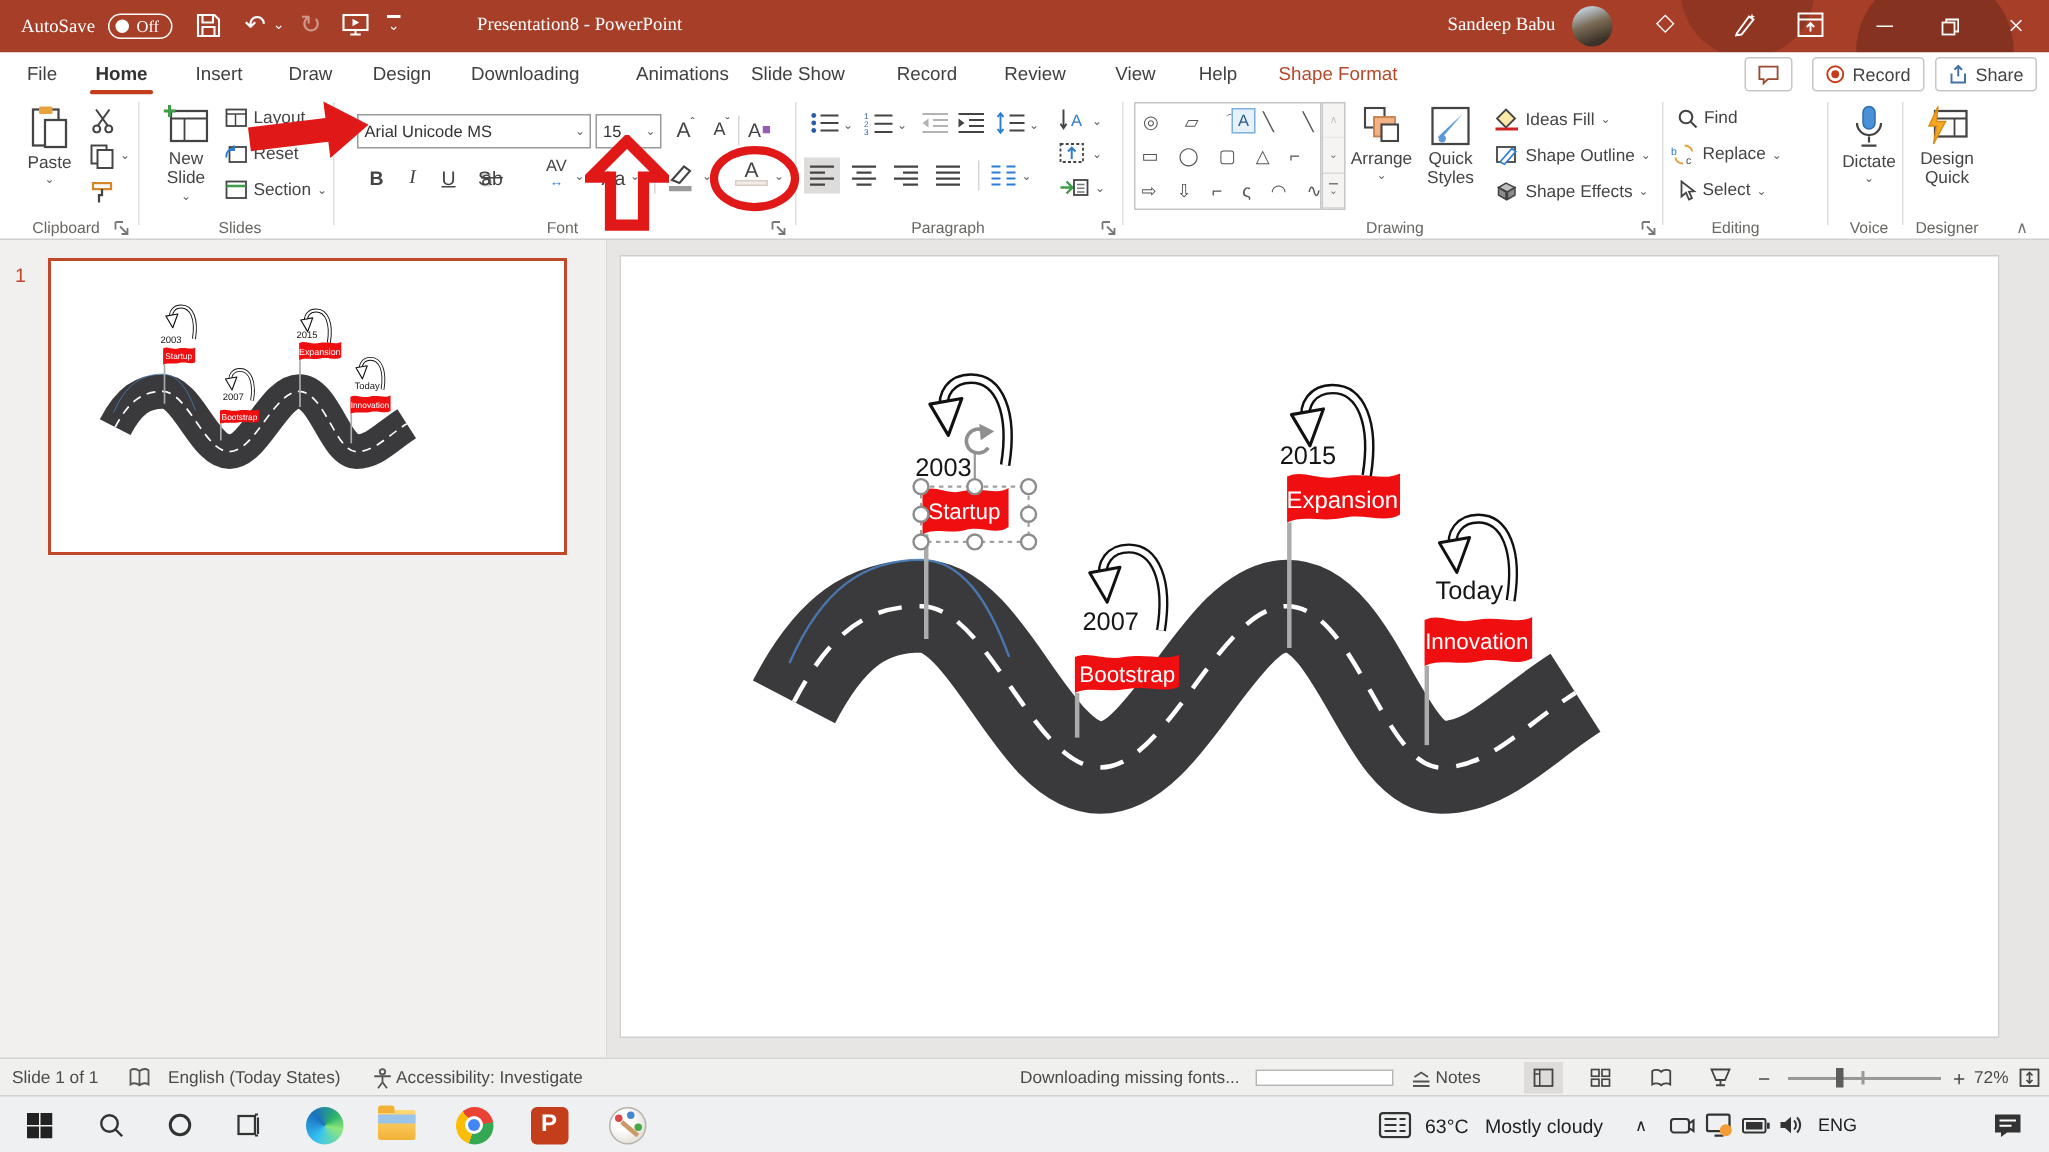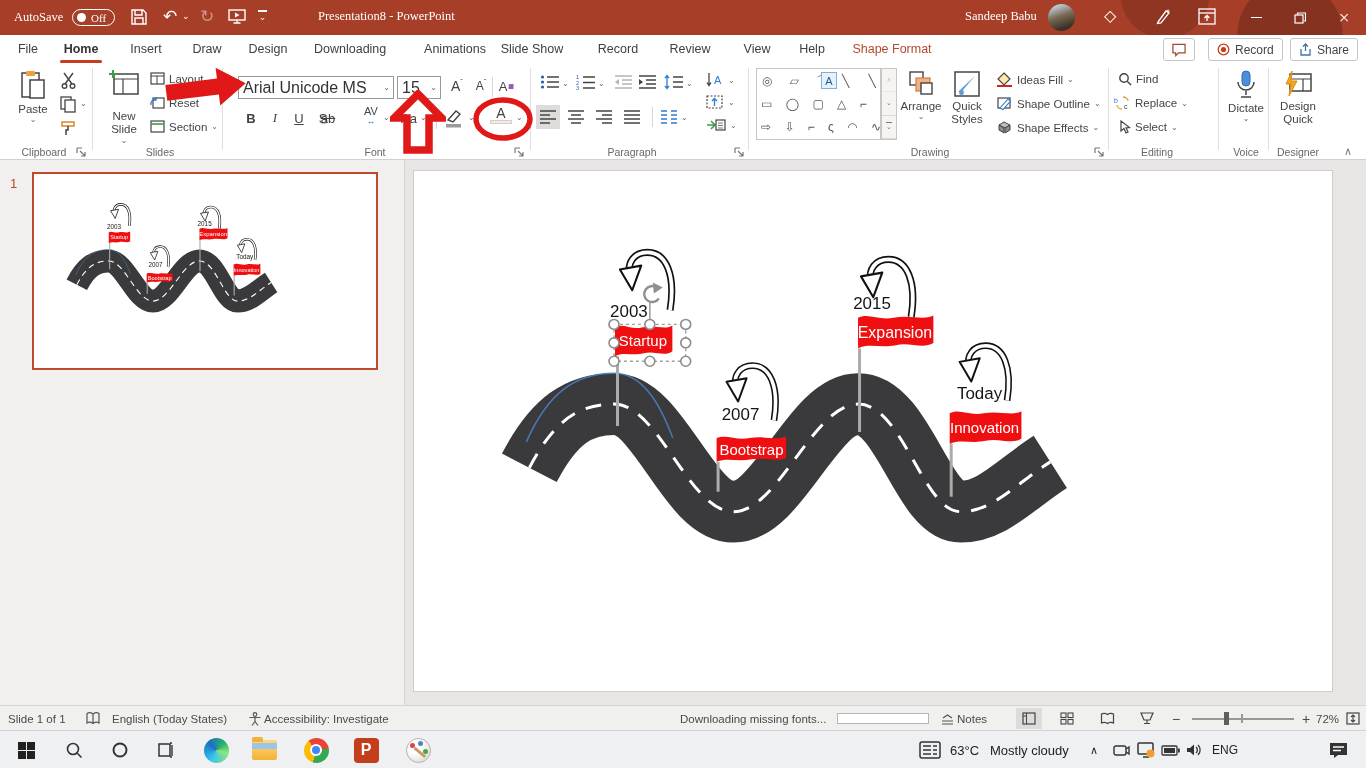--- a/index.html
+++ b/index.html
@@ -27,21 +27,21 @@
 .rtab.active{font-weight:bold;color:#333}
 .tab-underline{position:absolute;top:25px;height:3px;background:#c43e1c;border-radius:2px}
 .ctxtab{color:#b5492b}
 .topbtn{position:absolute;top:3px;height:23px;border:1px solid #c8c6c4;border-radius:3px;background:#fff;display:flex;align-items:center;gap:5px;padding:0 8px;font-size:12px;color:#444}
 
 .ribbon{position:absolute;left:0;top:63px;width:1366px;height:97px;background:#fff;border-bottom:1px solid #d2d0ce}
 .gdiv{position:absolute;top:5px;width:1px;height:82px;background:#e1dfdd}
 .glabel{position:absolute;top:83px;font-size:10.5px;color:#696763;text-align:center;white-space:nowrap}
 .bigbtn{position:absolute;display:flex;flex-direction:column;align-items:center;color:#444;font-size:11.5px;text-align:center}
 .smbtn{position:absolute;display:flex;align-items:center;gap:4px;font-size:11.5px;color:#444;white-space:nowrap}
-.combo{position:absolute;height:23px;border:1px solid #999;background:#fff;display:flex;align-items:center;padding:0 4px;font-size:16px;color:#333}
+.combo{position:absolute;height:23px;border:1px solid #999;background:#fff;display:flex;align-items:center;padding:0 4px;font-size:11px;color:#333}
 .combo .cv{position:absolute;right:3px;color:#666;font-size:8px}
 .fbtn{position:absolute;width:22px;height:22px;display:flex;align-items:center;justify-content:center;font-size:13px;color:#444}
 .chev8{font-size:8px;color:#666}
 .vline2{position:absolute;width:1px;height:20px;background:#d8d6d4}
 .gallery{position:absolute;left:756px;top:5px;width:125px;height:72px;border:1px solid #c8c6c4;background:#fff;font-size:12px;color:#555}
 .grow{position:absolute;left:0;width:125px;height:24px;line-height:24px;white-space:nowrap}
 .gcell-a{position:absolute;left:64px;top:3px;width:16px;height:17px;border:1px solid #7fb0dc;background:#e5f1fb;color:#2b5b8c;text-align:center;line-height:16px;font-size:11px}
 .gscroll{position:absolute;left:881px;top:5px;width:16px;height:72px;border:1px solid #c8c6c4;background:#f5f4f3;display:flex;flex-direction:column}
 .gscroll div{flex:1;display:flex;align-items:center;justify-content:center;font-size:7px;color:#777;border-bottom:1px solid #dcdad8}
 .dlg{position:absolute;width:11px;height:11px}
@@ -237,21 +237,21 @@
         <path d="M1 1 h5 M1 1 v5 M4 4 l5 5 M9 5 v4 h-4" fill="none" stroke="#777" stroke-width="1.2"></path>
       </svg>
     <div class="gdiv" style="left:92px"></div>
 
     <div class="bigbtn" style="left:100px;top:7px;width:48px">
       <svg width="30" height="28" viewBox="0 0 30 28">
           <rect x="5" y="4" width="24" height="20" fill="#fff" stroke="#444" stroke-width="1.5"></rect>
           <path d="M5 9 h24 M14 9 v15" stroke="#444" stroke-width="1.2"></path>
           <path d="M4 0 v8 M0 4 h8" stroke="#3f9c49" stroke-width="2"></path>
         </svg>
-      <span style="margin-top:12px;width:44px;line-height:1.15">New Slide</span>
+      <span style="margin-top:2px;width:44px;line-height:1.15">New Slide</span>
       <span class="c-chev chev8"></span>
     </div>
     <div class="smbtn" style="left:150px;top:9px">
       <svg width="15" height="13" viewBox="0 0 15 13">
           <rect x="1" y="1" width="13" height="11" fill="none" stroke="#444" stroke-width="1.2"></rect>
           <path d="M1 4 h13 M7 4 v8" stroke="#444" stroke-width="1"></path>
         </svg>
       <span>Layout</span>
     </div>
     <div class="smbtn" style="left:150px;top:33px">

